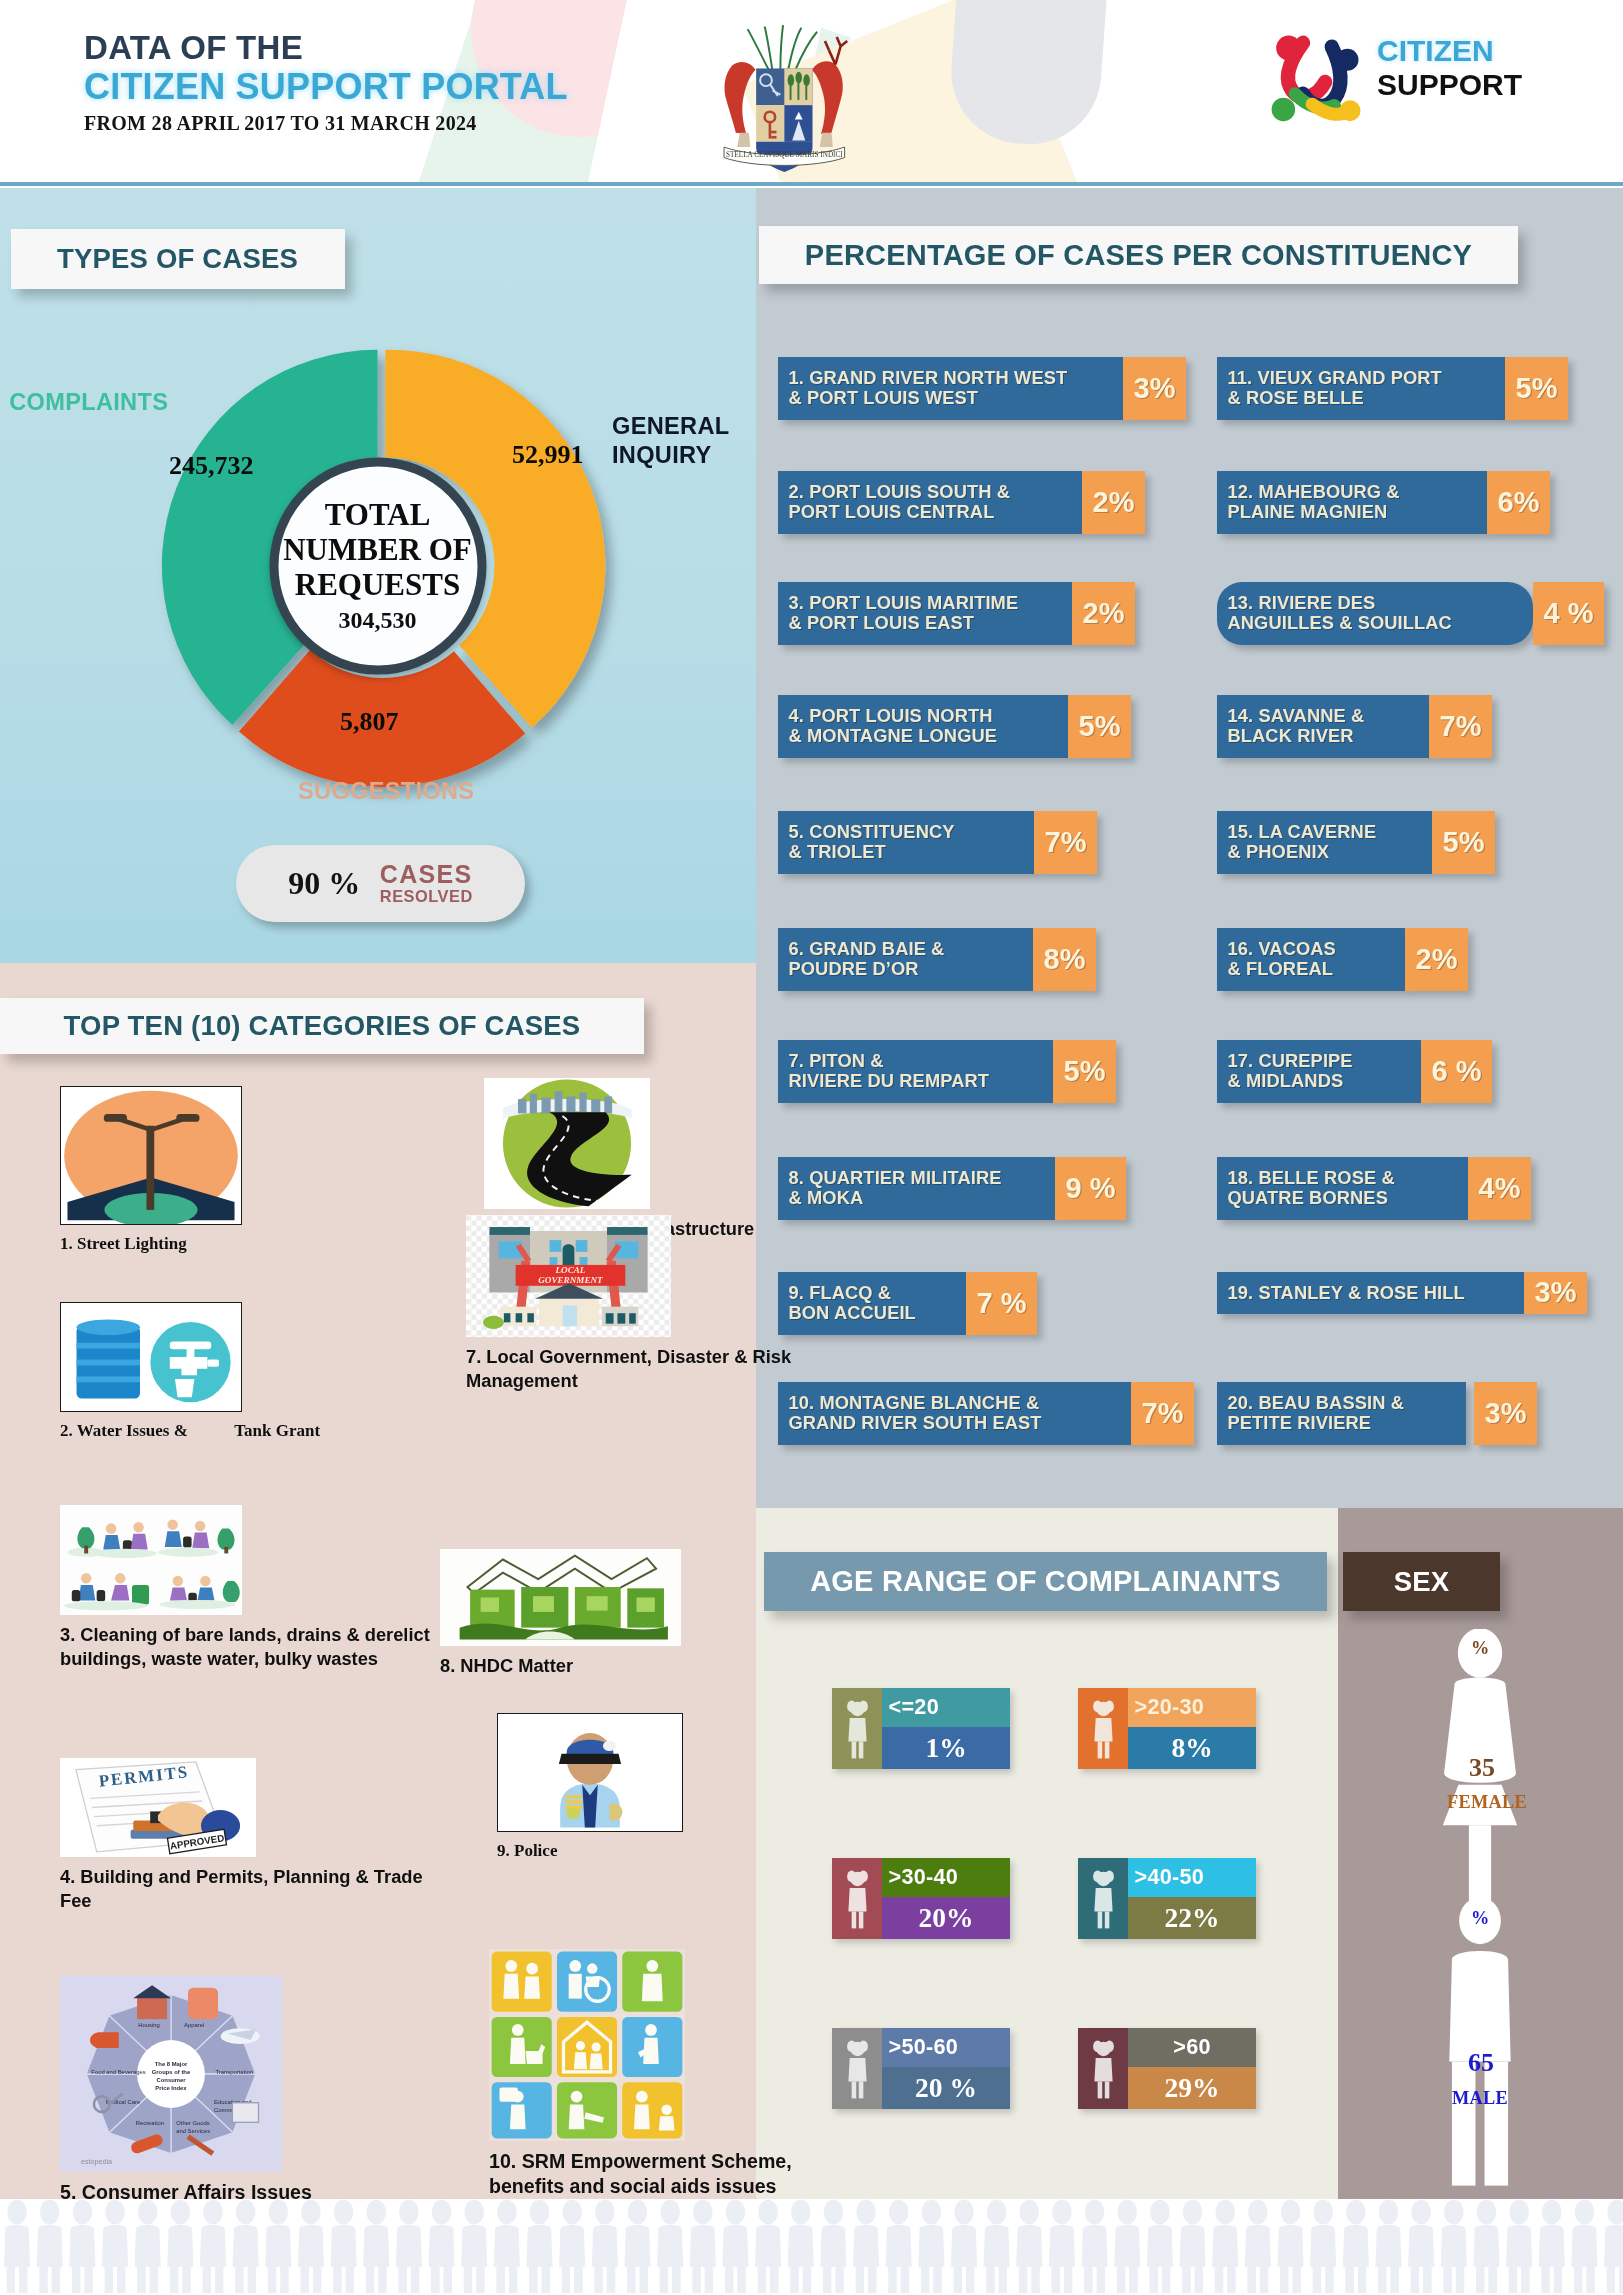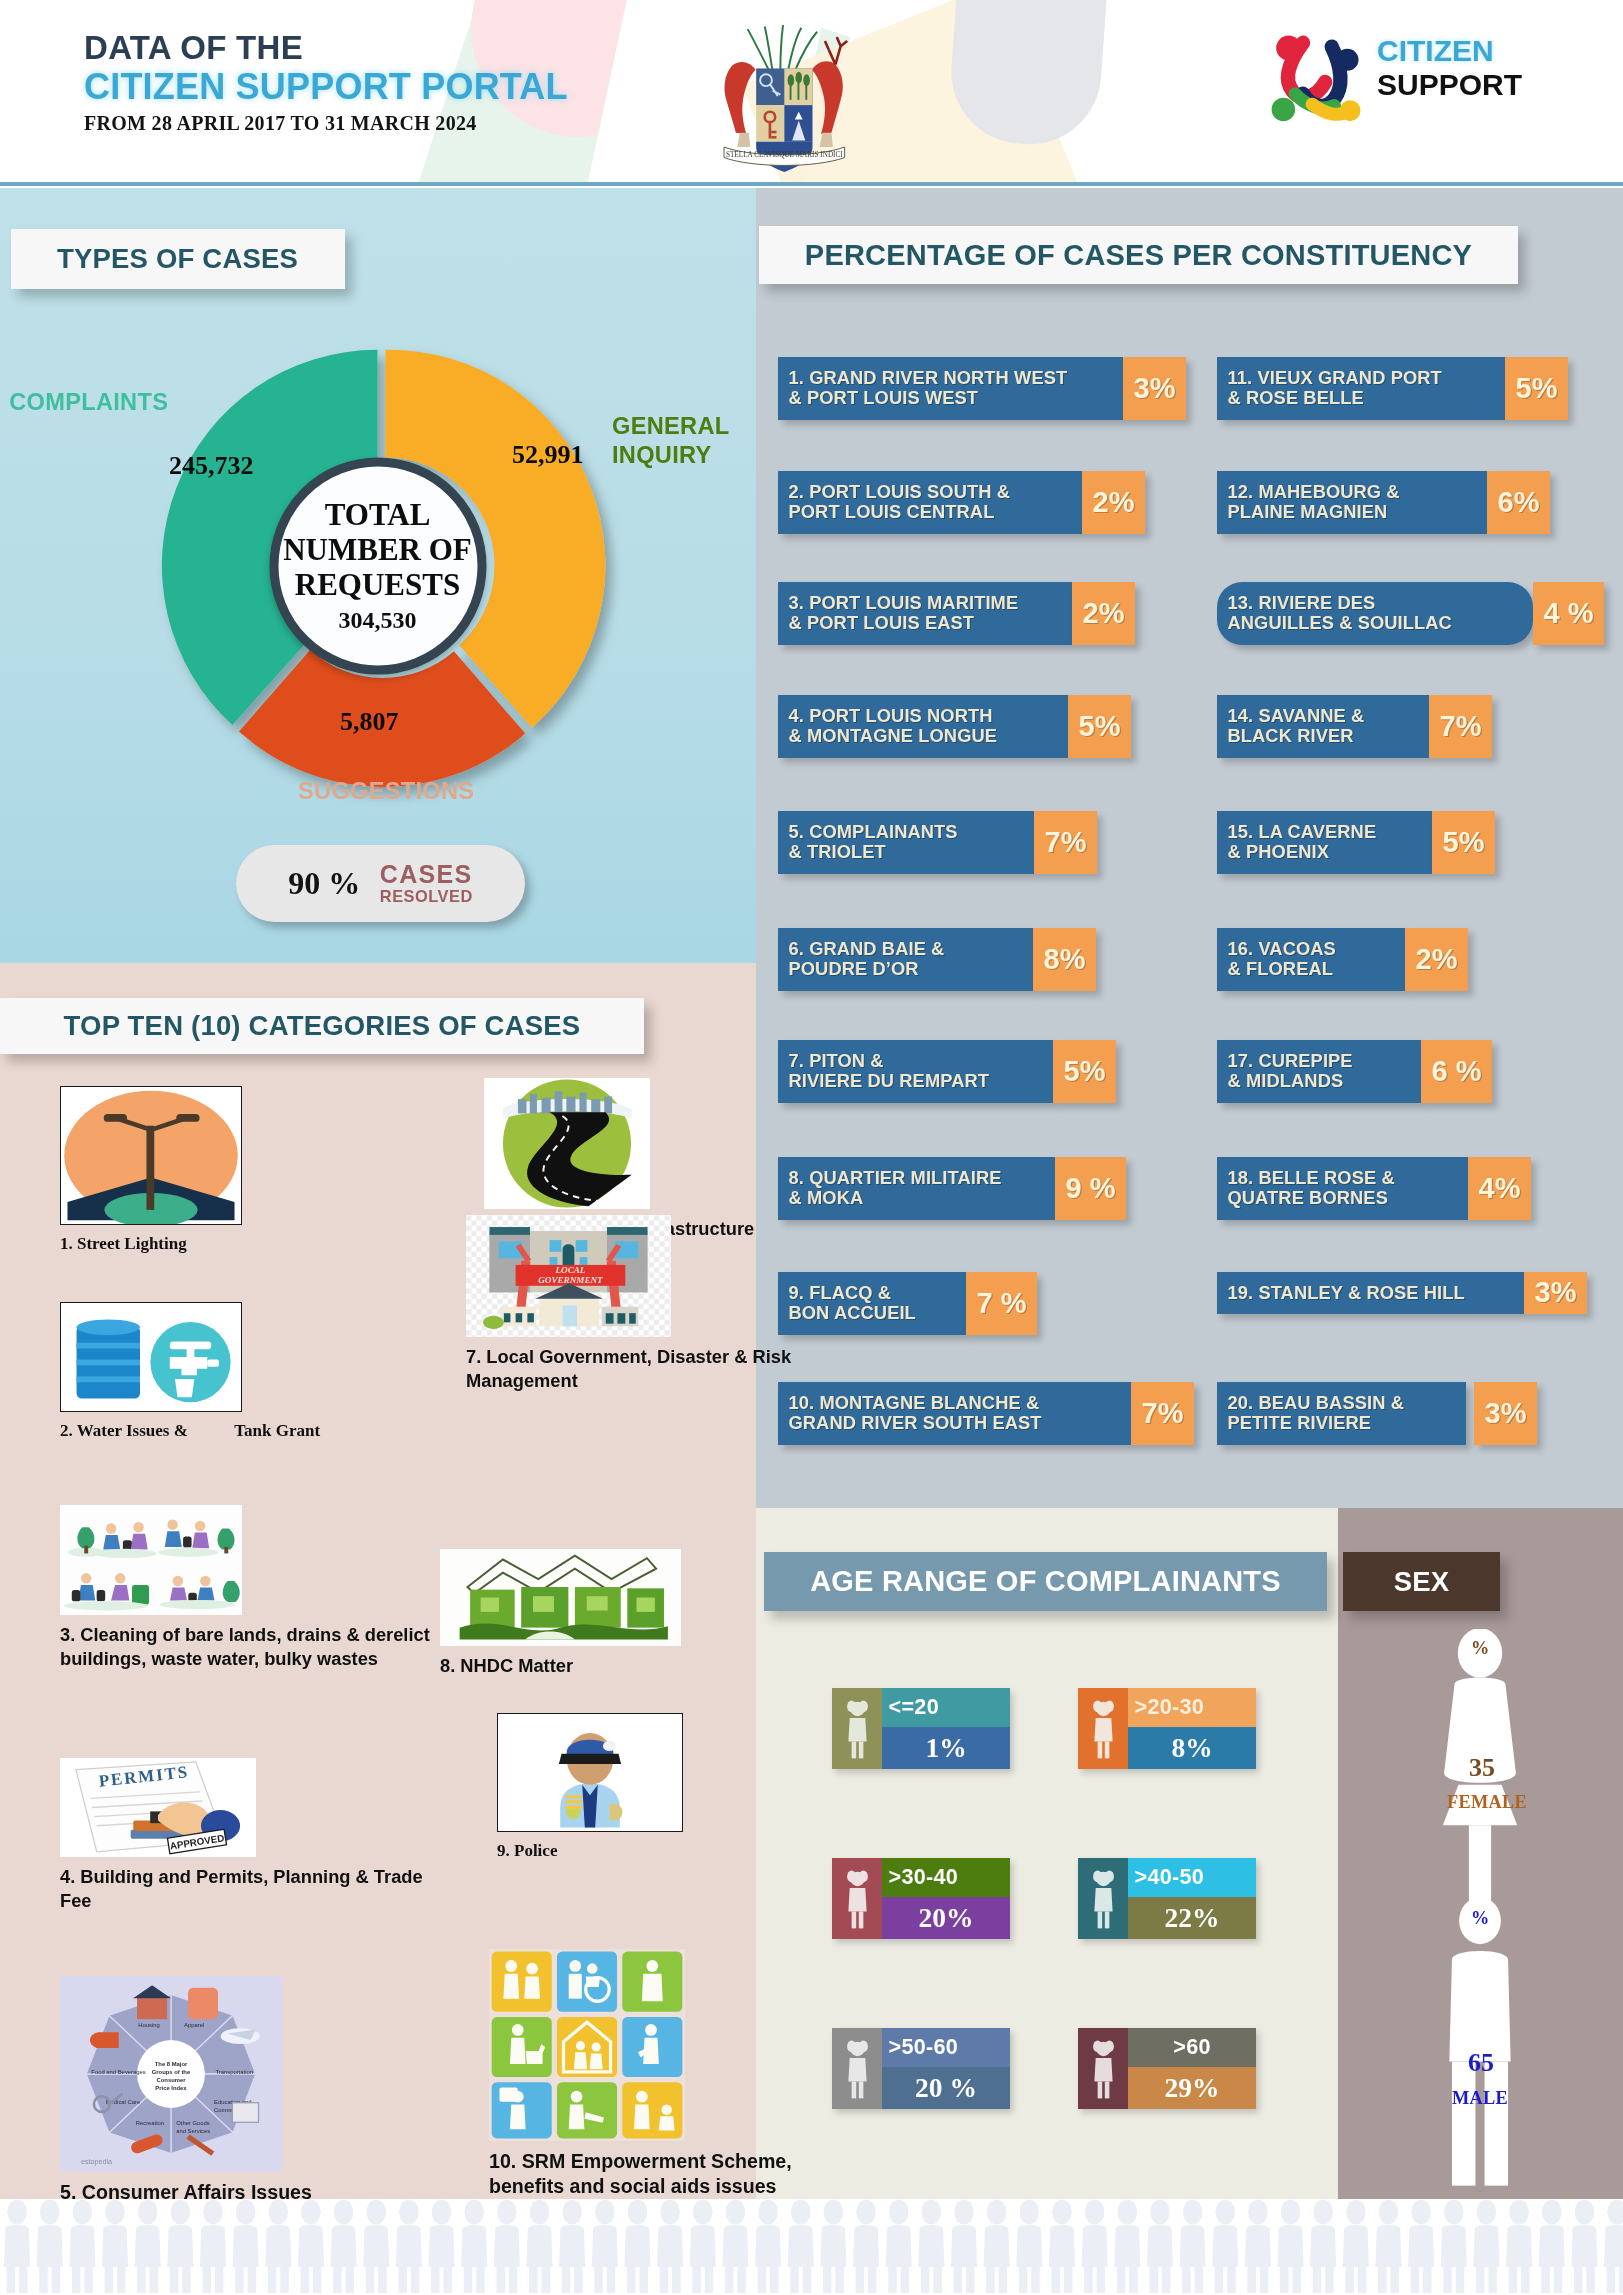--- a/index.html
+++ b/index.html
@@ -141,21 +141,21 @@
     font-family: "Liberation Serif", serif;
     font-size: 24px; font-weight: bold; color: #0d0d0d; margin-top: 3.9px;
   }
   .seg-num {
     position: absolute; font-family: "Liberation Serif", serif;
     font-weight: bold; font-size: 26px; color: #0c0c0c;
   }
   .seg-lab { position: absolute; font-weight: bold; font-size: 23.6px; letter-spacing: 0.3px; }
   #lab-complaints { left: 9.2px; top: 389px; color: #3fbfa0; }
   #num-complaints { left: 169px; top: 451px; }
-  #lab-general { left: 612px; top: 412px; color: #4d7c0f; width: 137px; line-height: 1.25; }
+  #lab-general { left: 612px; top: 412px; color: #0f172a; width: 137px; line-height: 1.25; }
   #num-general { left: 512px; top: 440px; }
   #lab-suggestions { left: 298px; top: 778px; color: #e0a88c; }
   #num-suggestions { left: 340px; top: 707px; }
 
   .badge-resolved {
     position: absolute; left: 236px; top: 845px; width: 289px; height: 77px;
     background: #e7e7e7; border-radius: 39px;
     box-shadow: 5.2px 5.9px 8.5px rgba(0,0,0,.25);
     display: flex; align-items: center; justify-content: center; gap: 19.6px;
   }
@@ -400,21 +400,21 @@
   <div class="const-pct">2%</div>
 </div>
 <div class="const-row" style="left:778px;top:695px;">
   <div class="const-name" style="width:290px;">
     <span><span>4.</span>&nbsp;<span>PORT LOUIS NORTH</span><br><span>&amp; MONTAGNE LONGUE</span></span>
   </div>
   <div class="const-pct">5%</div>
 </div>
 <div class="const-row" style="left:778px;top:811px;">
   <div class="const-name" style="width:256px;">
-    <span><span>5.</span>&nbsp;<span>COMPLAINANTS</span><br><span>&amp; TRIOLET</span></span>
+    <span><span>5.</span>&nbsp;<span>CONSTITUENCY</span><br><span>&amp; TRIOLET</span></span>
   </div>
   <div class="const-pct">7%</div>
 </div>
 <div class="const-row" style="left:778px;top:928px;">
   <div class="const-name" style="width:255px;">
     <span><span>6.</span>&nbsp;<span>GRAND BAIE &amp;</span><br><span>POUDRE D’OR</span></span>
   </div>
   <div class="const-pct">8%</div>
 </div>
 <div class="const-row" style="left:778px;top:1040px;">

